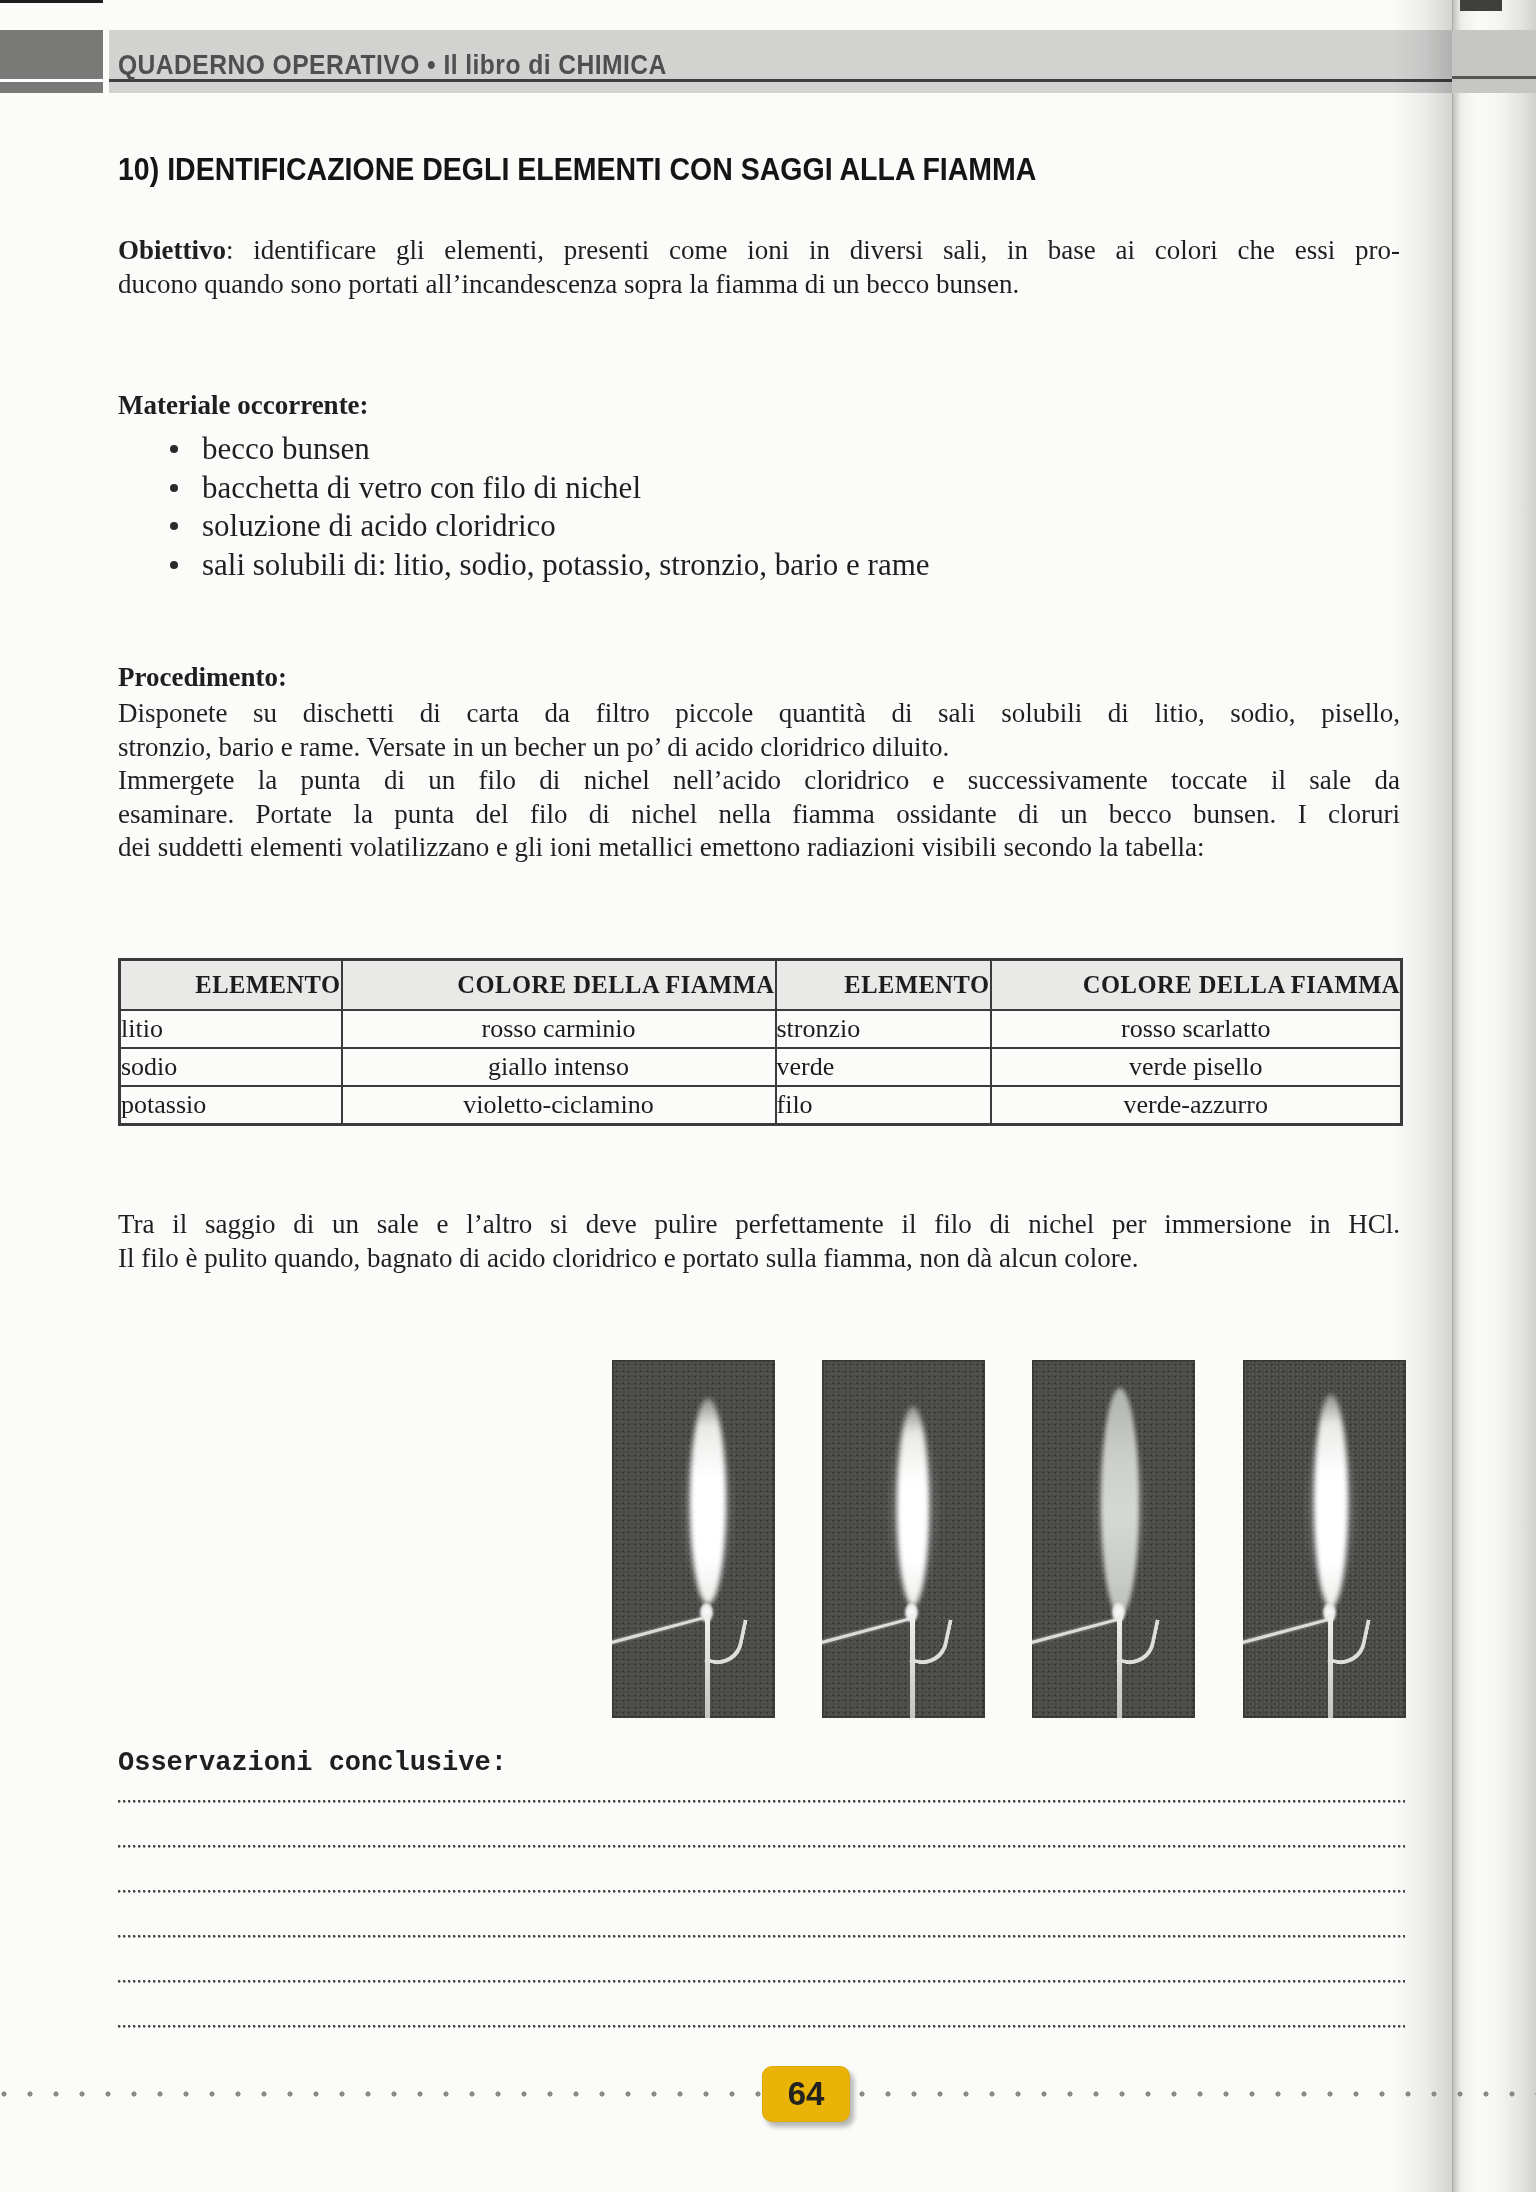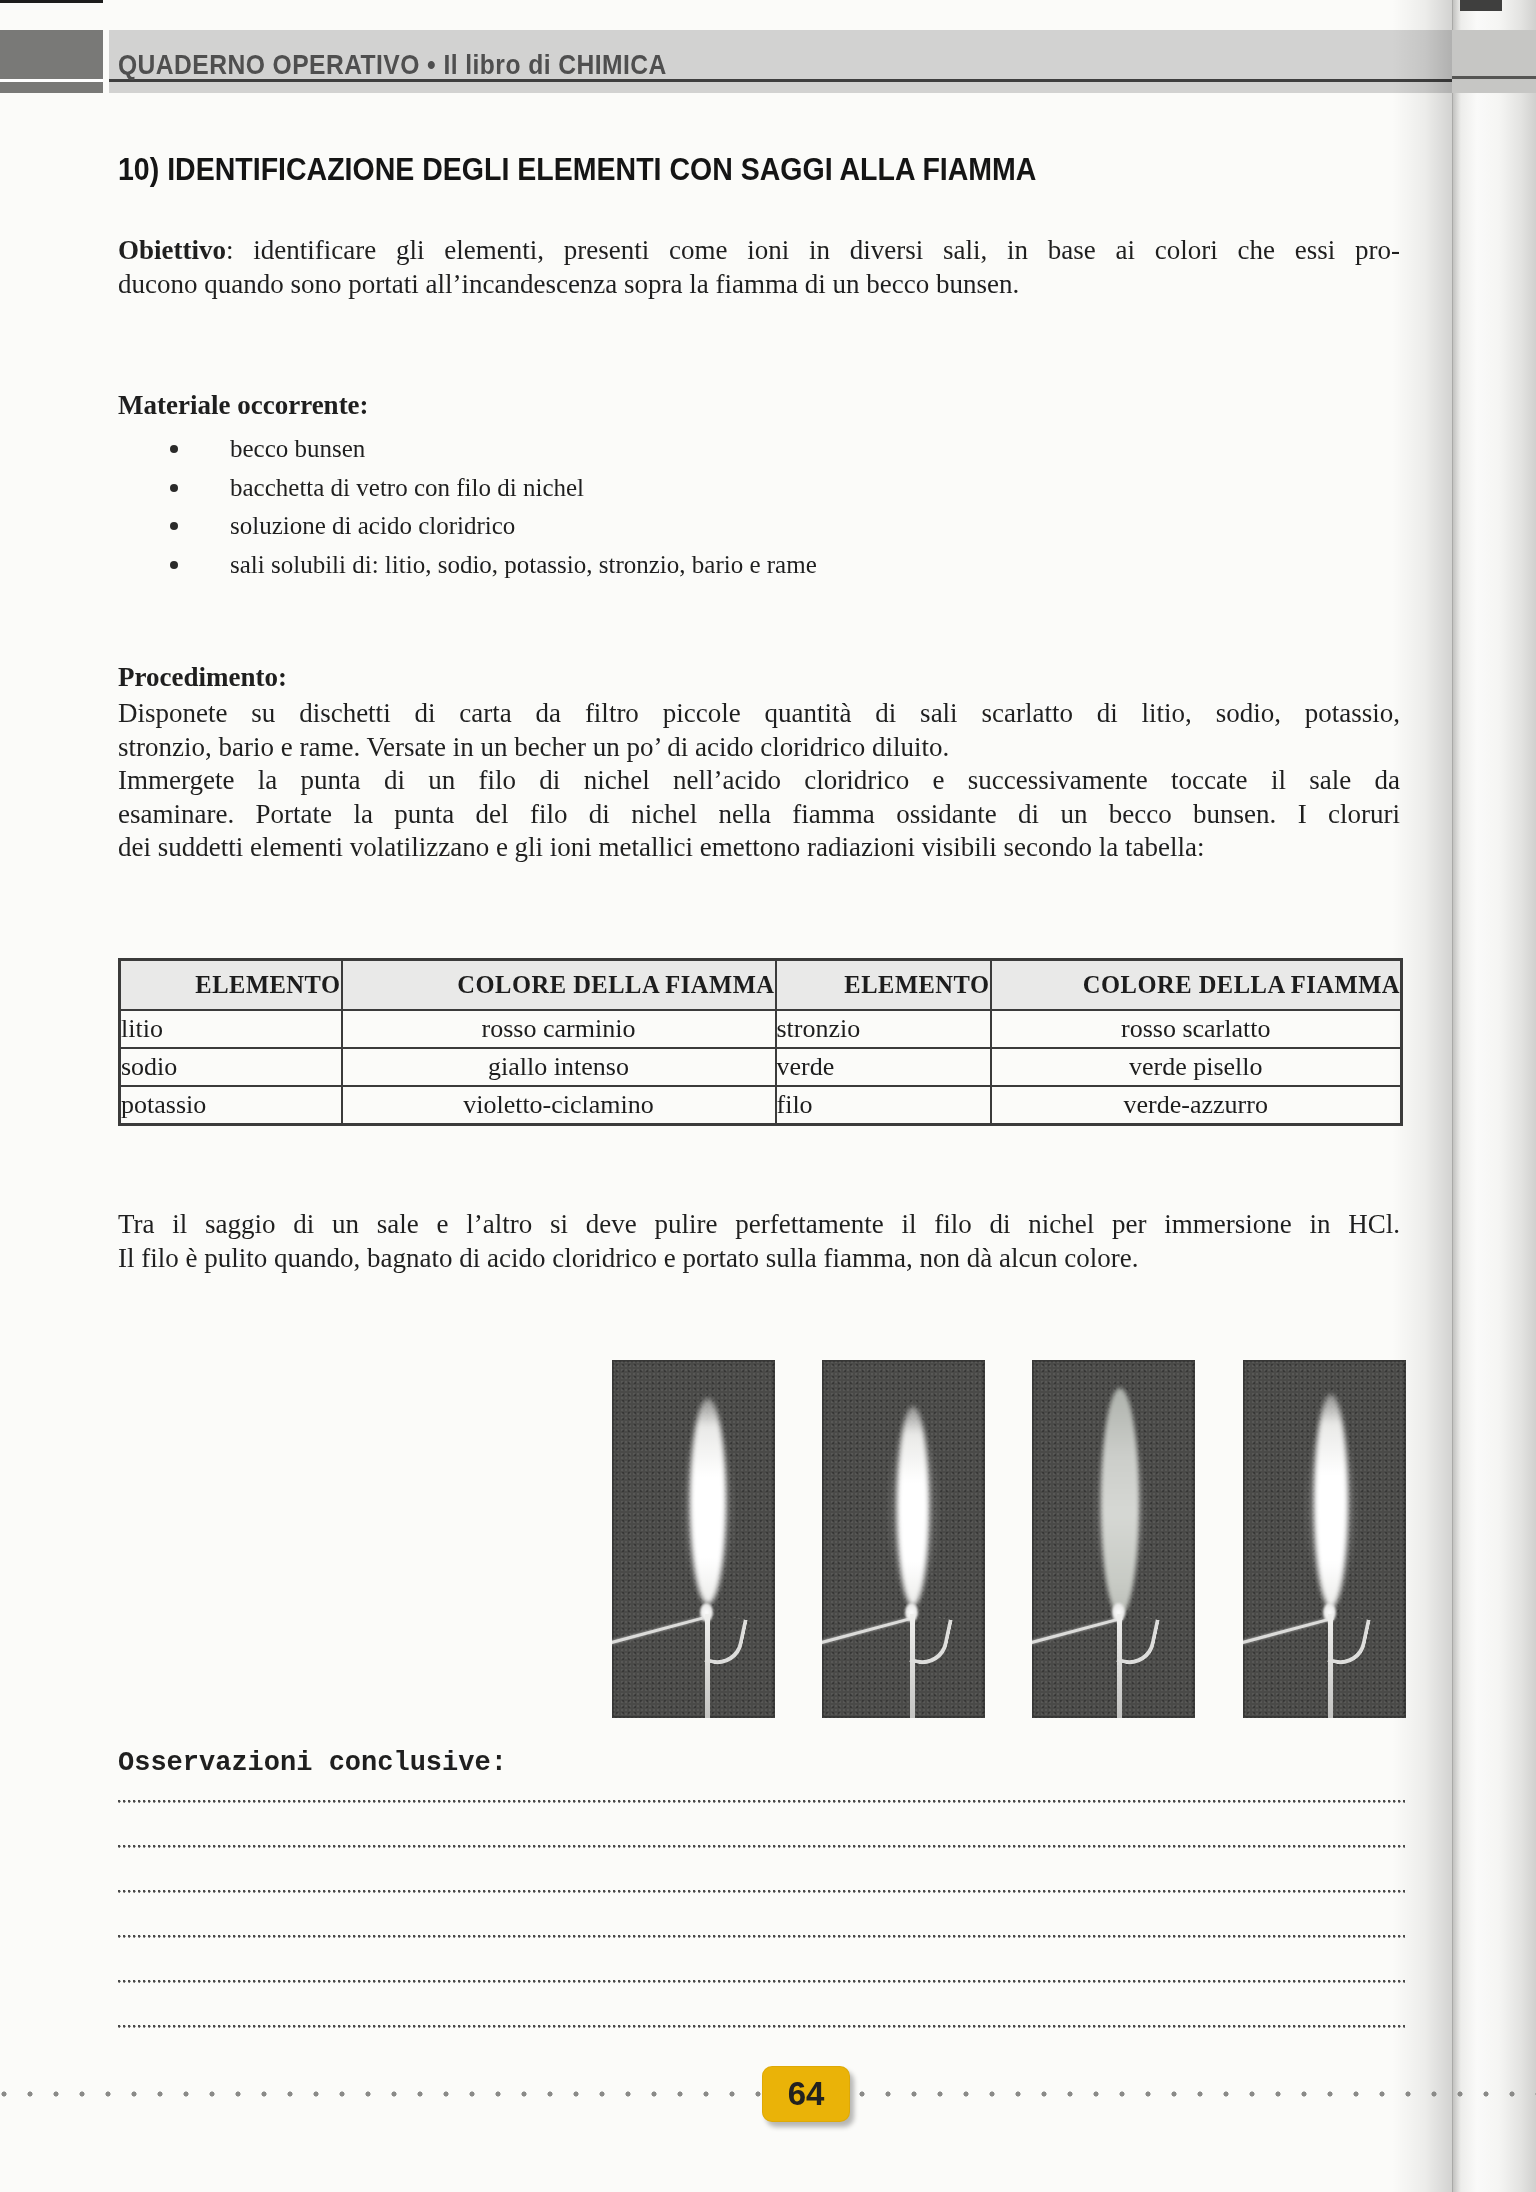--- a/index.html
+++ b/index.html
@@ -34,21 +34,21 @@
               font-size:31px;color:#151515;white-space:nowrap;
               transform:scaleX(.92);transform-origin:left center;}
   .body-text{font-size:27px;line-height:33.5px;}
   .jline{display:block;text-align:justify;text-align-last:justify;}
   .lline{display:block;text-align:left;}
   b.lbl{font-weight:bold;}
 
   .objective{top:234px;}
   .mat-label{top:390px;font-size:27px;font-weight:bold;}
   .mat-list{top:430px;}
-  .mat-item{display:flex;align-items:baseline;height:38.5px;line-height:38.5px;font-size:25px;gap:28px;}
+  .mat-item{display:flex;align-items:baseline;height:38.5px;line-height:38.5px;font-size:31px;}
   .bullet{width:8px;height:8px;border-radius:50%;background:#2a2a2a;margin:0 24px 0 52px;align-self:center;flex:0 0 auto;}
   .proc-label{top:662px;font-size:27px;font-weight:bold;}
   .procedure{top:697px;}
   .note{top:1208px;}
 
   
   .flame-table{position:absolute;left:118px;top:958px;width:1282px;border-collapse:collapse;table-layout:fixed;
                font-size:26px;color:#1d1d1d;}
   .flame-table col.c1{width:222px;} .flame-table col.c2{width:434px;}
   .flame-table col.c3{width:215px;} .flame-table col.c4{width:411px;}
@@ -142,21 +142,21 @@
         <span>soluzione di acido cloridrico</span>
       </div>
     <div class="mat-item">
         <span class="bullet"></span>
         <span>sali solubili di: litio, sodio, potassio, stronzio, bario e rame</span>
       </div>
   </div>
 
   <div class="content proc-label"><b class="lbl">Procedimento</b><span>:</span></div>
   <div class="content body-text procedure">
-    <span class="jline">Disponete su dischetti di carta da filtro piccole quantità di sali scarlatto di litio, sodio, potassio,</span>
+    <span class="jline">Disponete su dischetti di carta da filtro piccole quantità di sali solubili di litio, sodio, pisello,</span>
     <span class="lline">stronzio, bario e rame. Versate in un becher un po’ di acido cloridrico diluito.</span>
     <span class="jline">Immergete la punta di un filo di nichel nell’acido cloridrico e successivamente toccate il sale da</span>
     <span class="jline">esaminare. Portate la punta del filo di nichel nella fiamma ossidante di un becco bunsen. I cloruri</span>
     <span class="lline">dei suddetti elementi volatilizzano e gli ioni metallici emettono radiazioni visibili secondo la tabella:</span>
   </div>
 
   <table class="flame-table">
     <colgroup>
         <col class="c1">
         <col class="c2">

